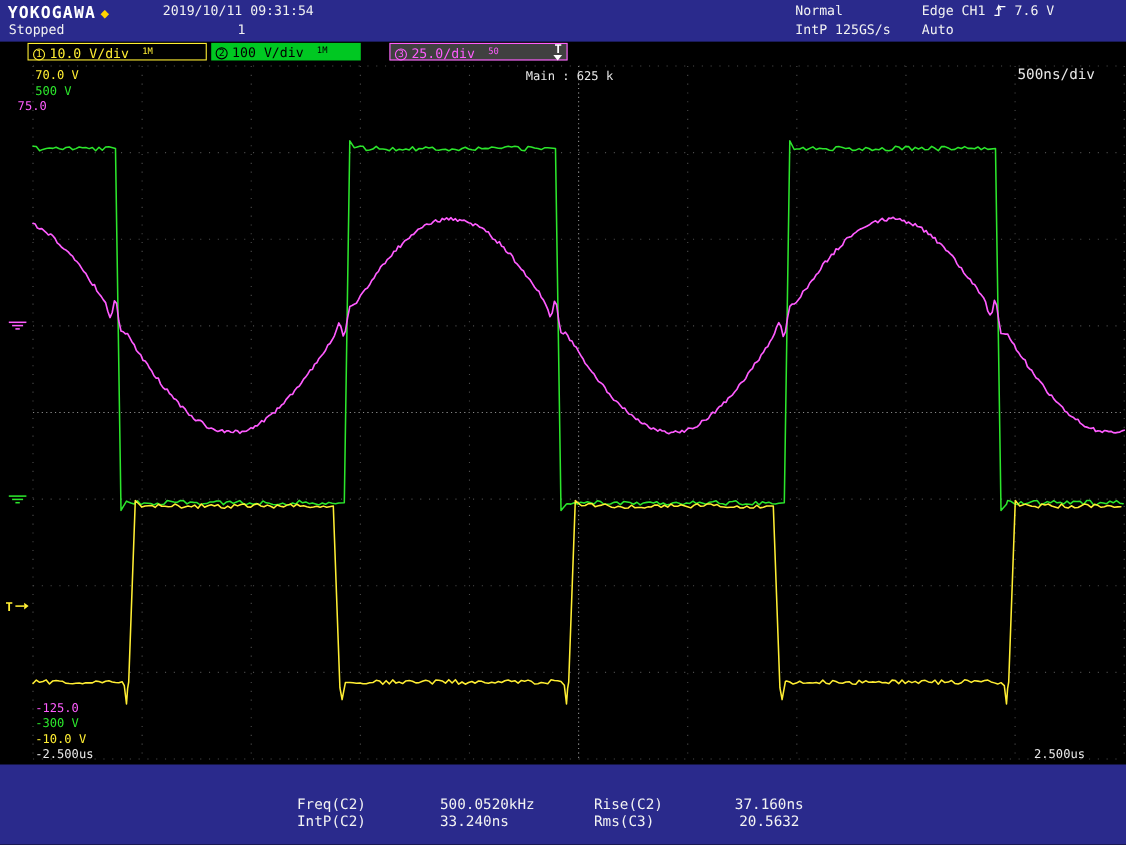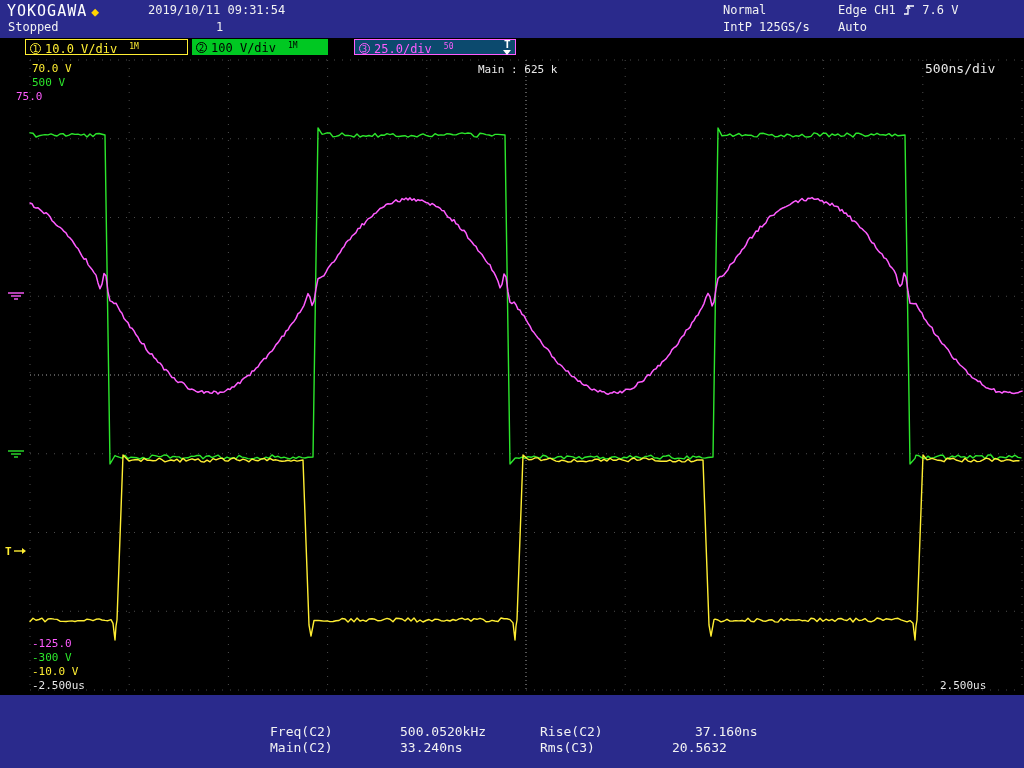--- a/index.html
+++ b/index.html
@@ -2,28 +2,28 @@
 <html><head>
 <meta charset="utf-8">
 <style>
   *{margin:0;padding:0;box-sizing:border-box}
   html,body{width:1024px;height:768px;background:#000;overflow:hidden}
   body{position:relative;font-family:"DejaVu Sans Mono",monospace}
   .abs{position:absolute}
   
   .topbar{left:0;top:0;width:1024px;height:38px;background:#2a2a8c;z-index:5}
   .h-text{position:absolute;color:#f2f2f2;font-size:12px;white-space:pre}
-  .brand{font-size:15px;font-weight:normal;letter-spacing:1px;color:#fff}
+  .brand{font-size:15px;font-weight:bold;letter-spacing:1px;color:#fff}
   .diamond{color:#ffd400;font-size:13px;margin-left:4px}
   
   .chbar{left:0;top:38px;width:1024px;height:18px;background:#000;z-index:5}
   .chbox{position:absolute;top:1px;height:16px;line-height:14px;font-size:12px;padding-left:4px;white-space:nowrap}
   .chbox.ch1{border:1px solid #ffee33;color:#ffee33;background:#000}
   .chbox.ch2{background:#00c822;color:#000}
-  .chbox.ch3{border:1px solid #ff5cff;color:#ff5cff;background:#0c4a6e}
+  .chbox.ch3{border:1px solid #ff5cff;color:#ff5cff;background:#404040}
   .chnum{display:inline-block;width:11px;height:11px;border:1px solid currentColor;border-radius:50%;font-size:9px;line-height:10px;text-align:center;vertical-align:1px;margin-right:4px}
   .chimp{font-size:8px;margin-left:12px;vertical-align:4px}
   .tpos{color:#fff;font-size:11px;font-weight:bold}
   .tpos-arrow{width:0;height:0;border-left:4px solid transparent;border-right:4px solid transparent;border-top:5px solid #fff}
   
   .plabel{position:absolute;font-size:11px;z-index:4;white-space:pre}
   .c-y{color:#ffee33}.c-g{color:#2ce62c}.c-m{color:#ff5cff}.c-w{color:#e8e8e8}
   .tright{display:inline-block}
   
   .mbar{left:0;top:695px;width:1024px;height:73px;background:#2a2a8c;z-index:5}
@@ -106,18 +106,18 @@
 <span class="plabel c-m" style="left:32px;top:637px">-125.0</span>
 <span class="plabel c-g" style="left:32px;top:651px">-300 V</span>
 <span class="plabel c-y" style="left:32px;top:665px">-10.0 V</span>
 <span class="plabel c-w" style="left:32px;top:679px">-2.500us</span>
 <span class="plabel c-w tright" style="left:940px;top:679px;width:76px">2.500us</span>
 
 <div class="abs mbar">
   <span class="mlabel" style="left:270px;top:29px">Freq(C2)</span>
   <span class="mvalue" style="left:400px;top:29px">500.0520kHz</span>
   <span class="mlabel" style="left:540px;top:29px">Rise(C2)</span>
-  <span class="mvalue" style="left:695px;top:29px">37.160ns</span>
-  <span class="mlabel" style="left:270px;top:45px">Main(C2)</span>
+  <span class="mvalue" style="left:668px;top:29px">37.160ns</span>
+  <span class="mlabel" style="left:270px;top:45px">IntP(C2)</span>
   <span class="mvalue" style="left:400px;top:45px">33.240ns</span>
   <span class="mlabel" style="left:540px;top:45px">Rms(C3)</span>
   <span class="mvalue" style="left:672px;top:45px">20.5632</span>
 </div>
 
 </body></html>

